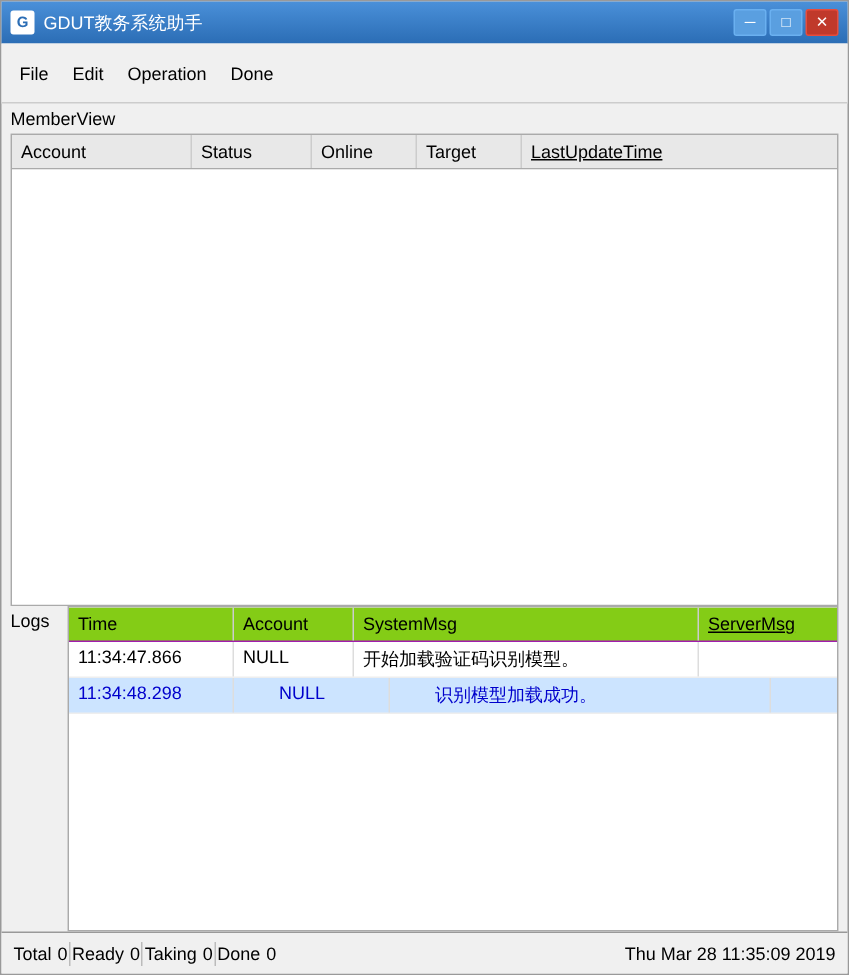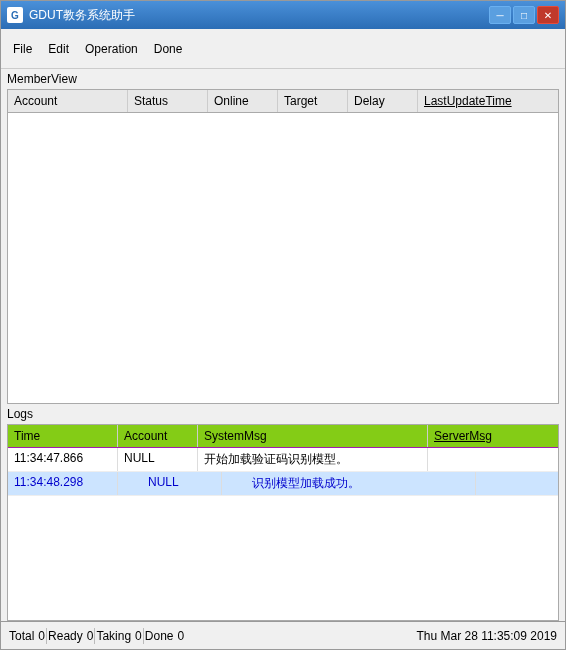--- a/index.html
+++ b/index.html
@@ -124,21 +124,21 @@
       border-right: none;
       text-decoration: underline;
     }
     .table-body {
       height: 290px;
       background: white;
     }
     .logs-section {
       flex: 1;
       display: flex;
-      flex-direction: column;
+      flex-direction: row;
       min-height: 0;
     }
     .logs-table-container {
       border: 1px solid #aaa;
       margin: 0 6px;
       background: white;
       flex: 1;
       overflow: hidden;
       display: flex;
       flex-direction: column;
@@ -225,21 +225,20 @@
   </div>
 
   <div class="member-view-section">
     <div class="section-label">MemberView</div>
     <div class="table-container">
       <div class="table-header">
         <div class="th">Account</div>
         <div class="th">Status</div>
         <div class="th">Online</div>
         <div class="th">Target</div>
-        <div class="th">Delay</div>
         <div class="th">LastUpdateTime</div>
       </div>
       <div class="table-body"></div>
     </div>
   </div>
 
   <div class="logs-section">
     <div class="section-label">Logs</div>
     <div class="logs-table-container">
       <div class="logs-header">

